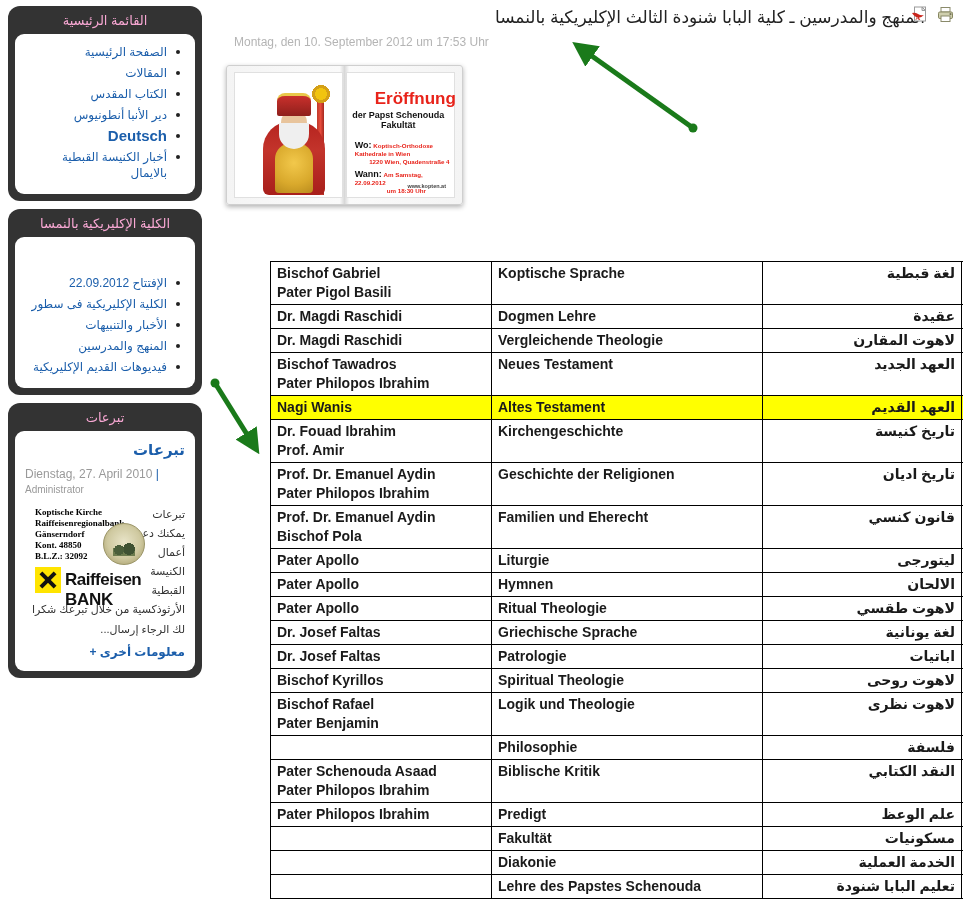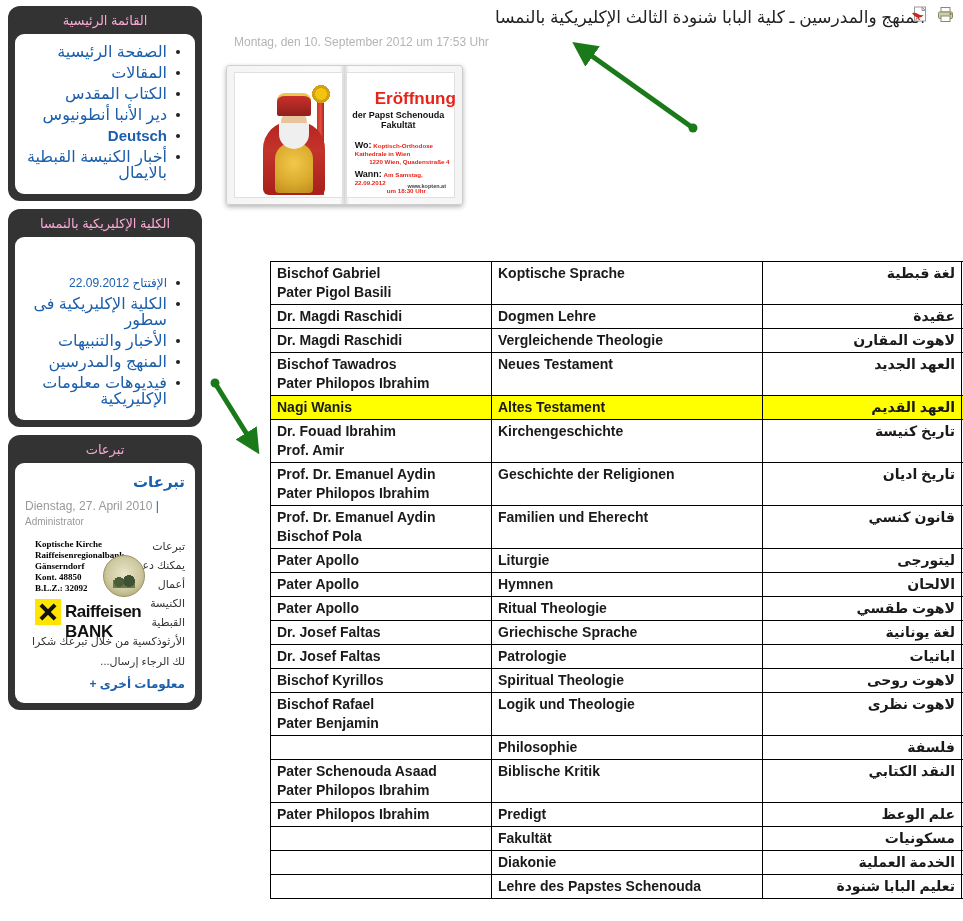--- a/index.html
+++ b/index.html
@@ -32,21 +32,21 @@
     margin:0 7px;
     padding:8px 6px 10px 6px;
   }
   ul.menu{
     list-style:none;margin:0;padding:0;direction:rtl;
   }
   ul.menu li{
     position:relative;
     padding:2px 22px 3px 4px;
     text-align:right;
-    font-size:16px;
+    font-size:12px;
     color:#1b5eab;
     line-height:16px;
   }
   ul.menu li::before{
     content:"";
     position:absolute;
     right:9px;top:8px;
     width:4px;height:4px;border-radius:50%;
     background:#222;
   }
@@ -229,21 +229,21 @@
   </div>
 
   <div class="module">
     <div class="module-title">الكلية الإكليريكية بالنمسا</div>
     <div class="module-body">
       <ul class="menu">
         <li class="bold-date"><span>الإفتتاح 22.09.2012</span></li>
         <li><span>الكلية الإكليريكية فى سطور</span></li>
         <li><span>الأخبار والتنبيهات</span></li>
         <li><span>المنهج والمدرسين</span></li>
-        <li><span>فيديوهات معلومات الإكليريكية</span></li>
+        <li><span>فيديوهات القديم الإكليريكية</span></li>
       </ul>
     </div>
   </div>
 
   <div class="module">
     <div class="module-title">تبرعات</div>
     <div class="module-body">
       <div class="don-title">تبرعات</div>
       <div class="don-meta">
         <span>Dienstag, 27. April 2010</span><span class="sep">&nbsp;|</span>

